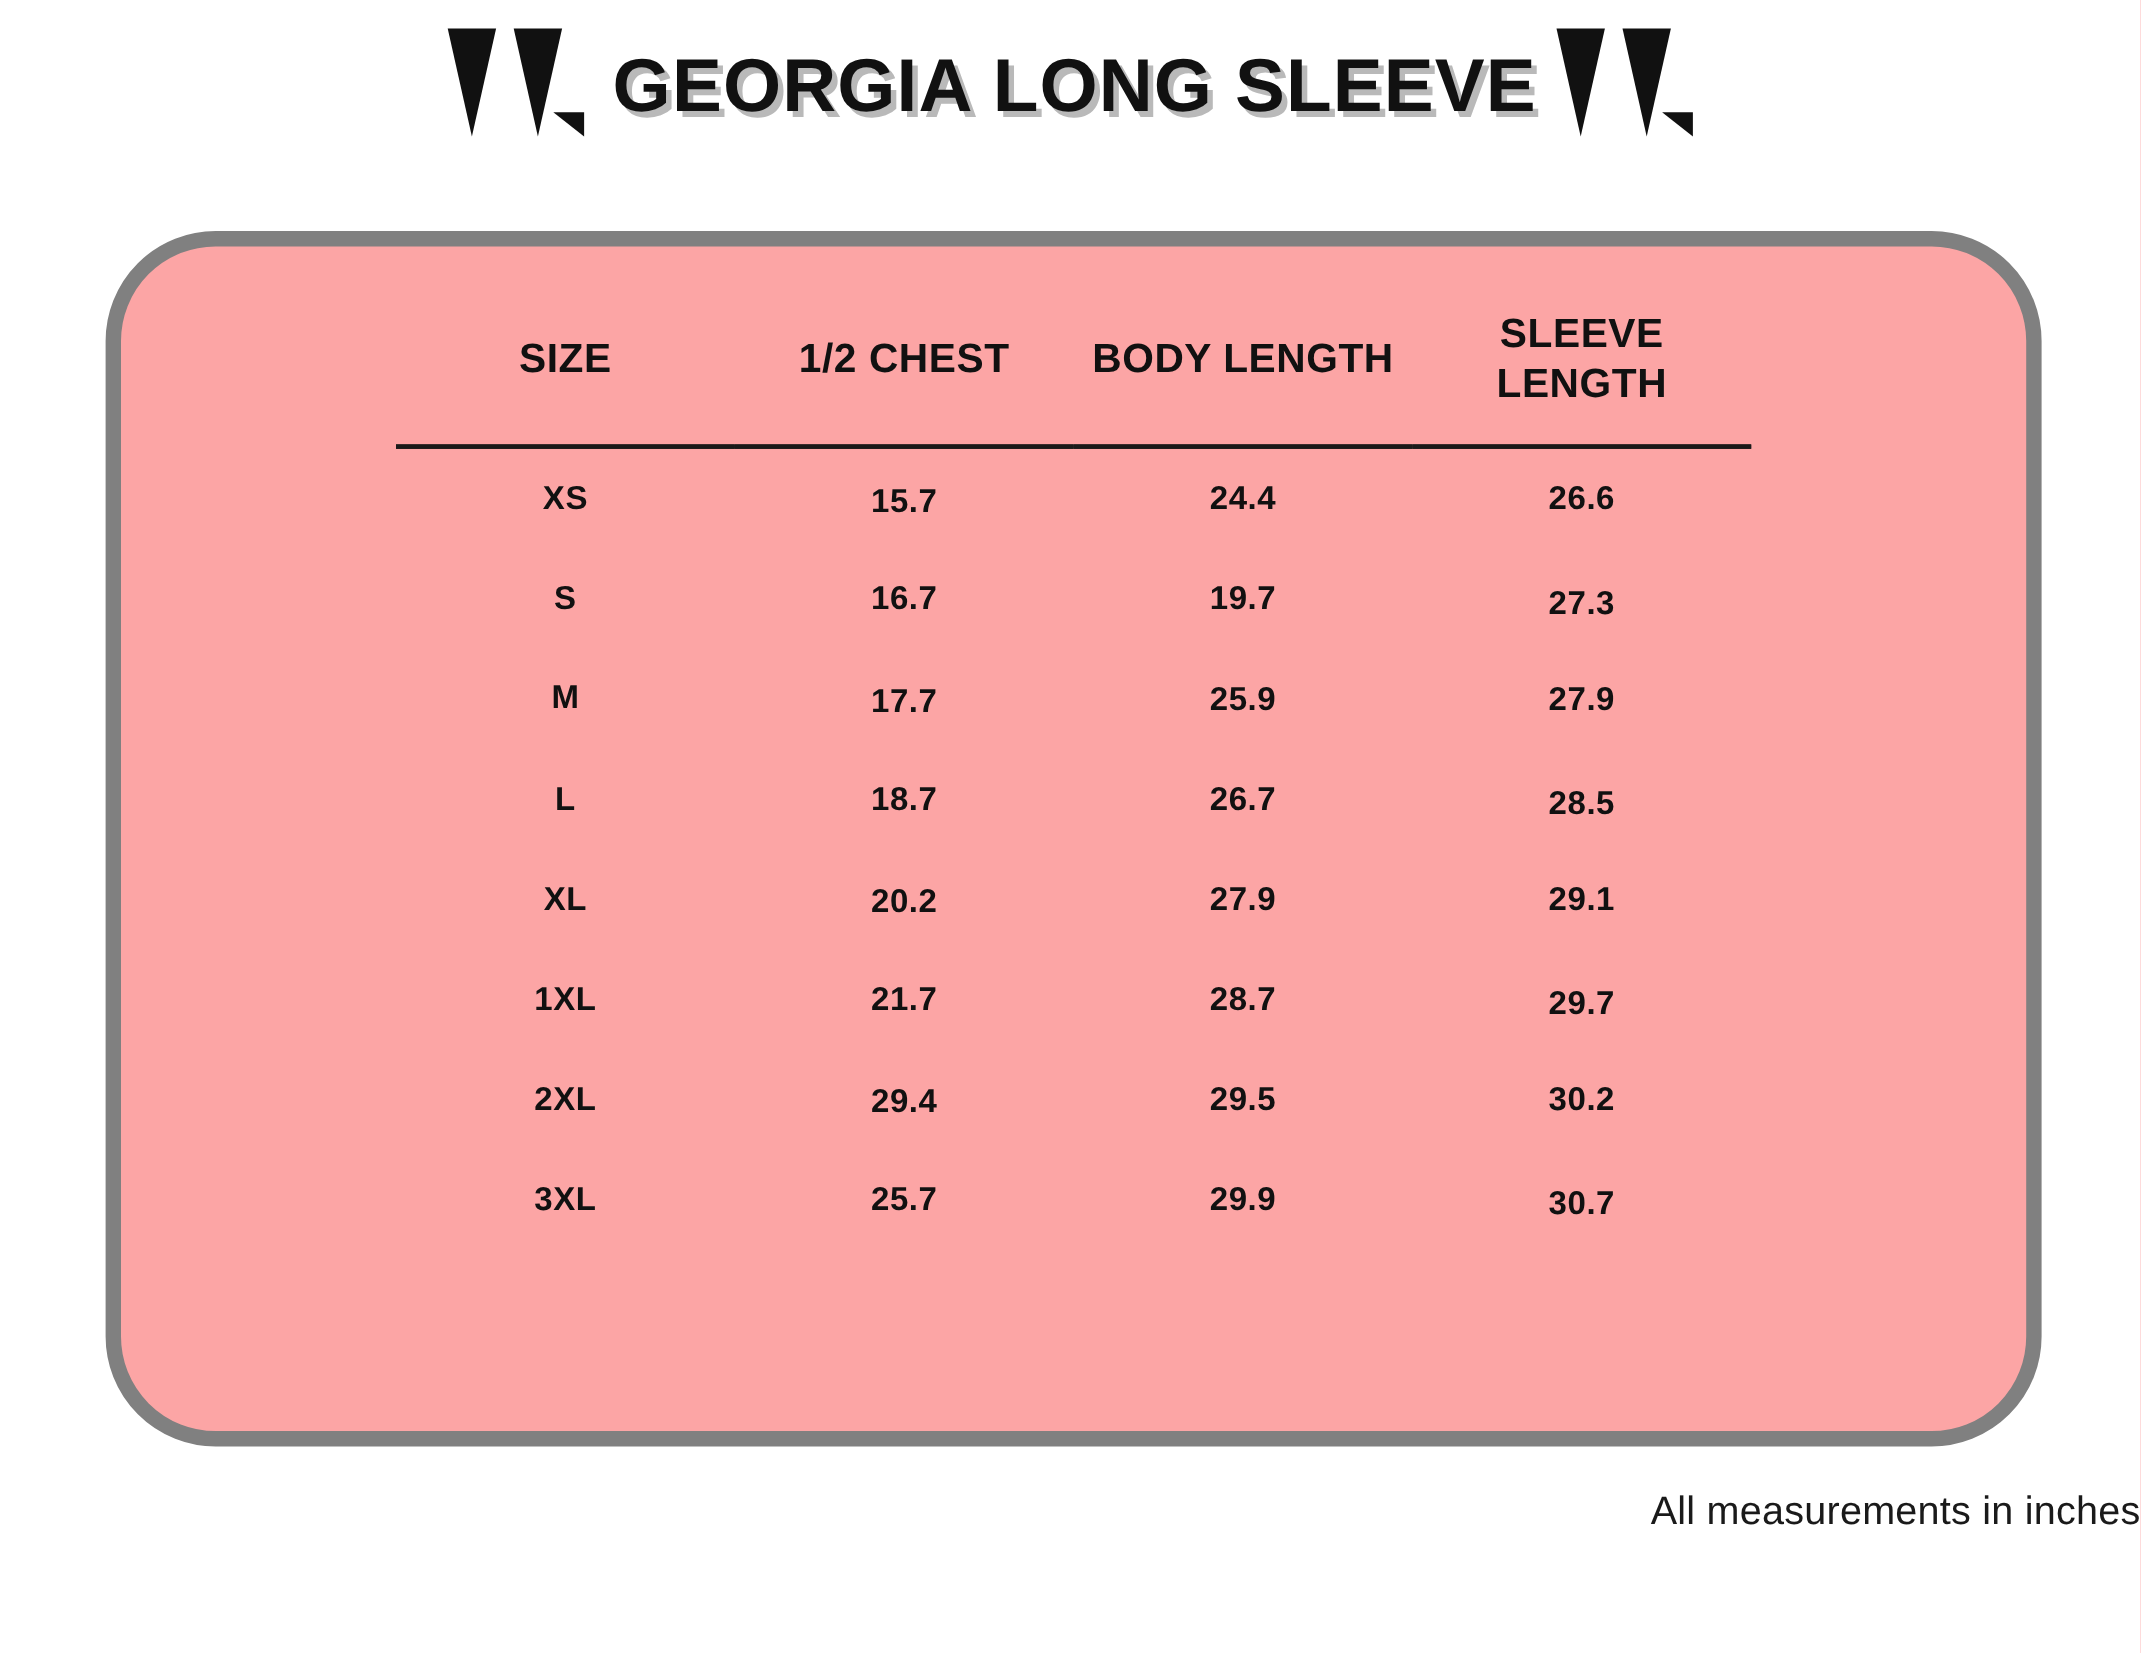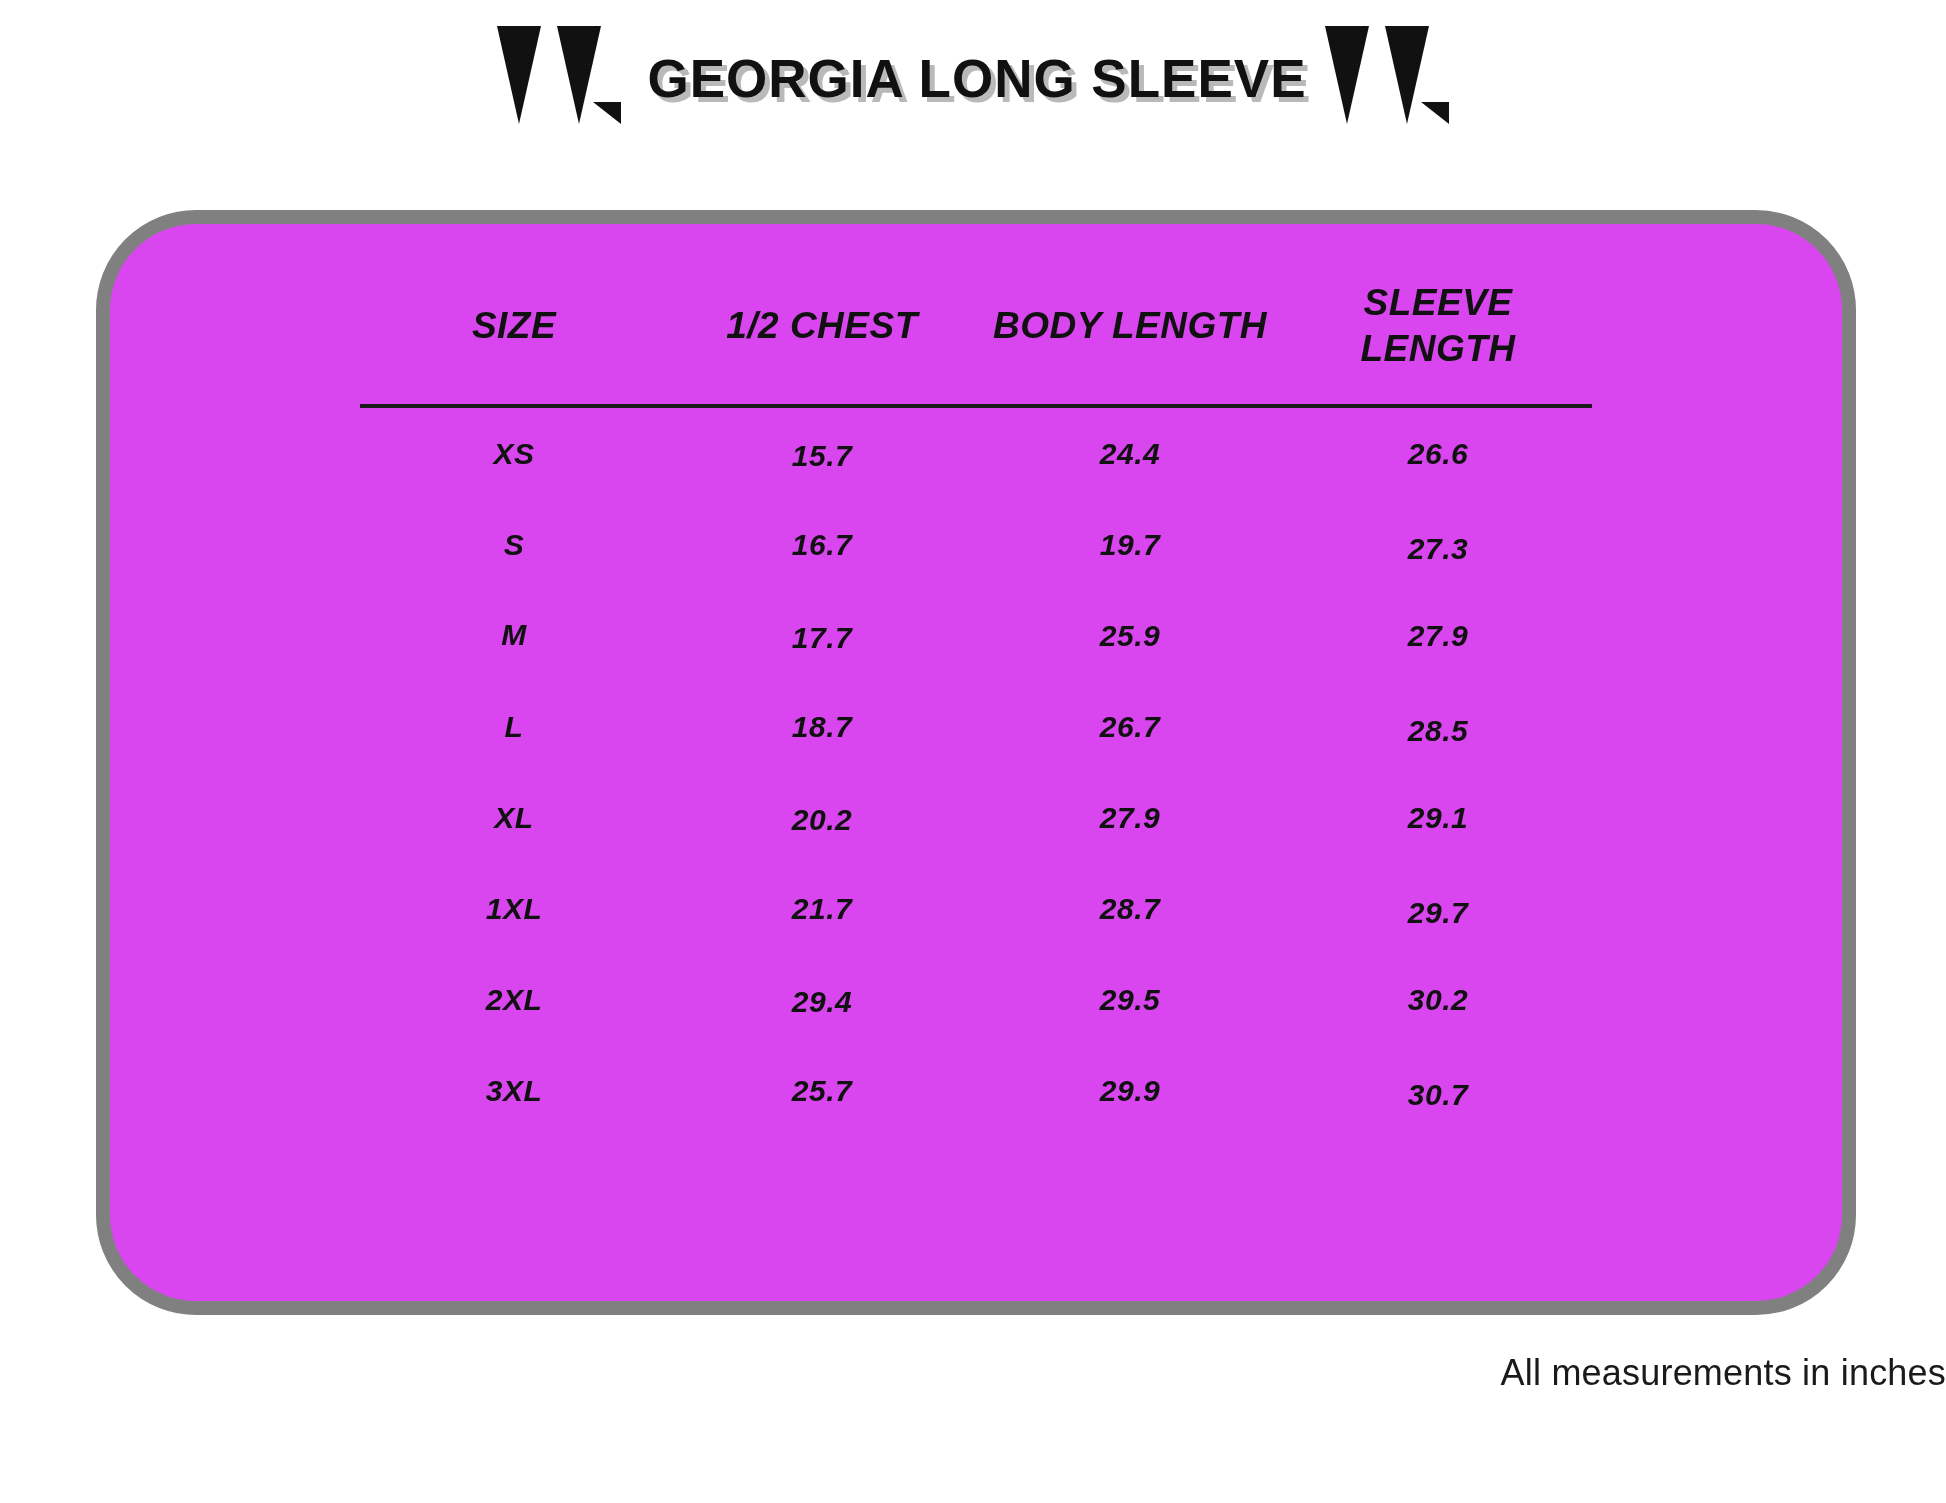--- a/index.html
+++ b/index.html
@@ -31,42 +31,41 @@
     padding-top: 36px;
     height: 120px;
     box-sizing: border-box;
   }
 
   .logo-mark {
     display: block;
   }
 
   .title {
-    font-size: 53px;
+    font-size: 68px;
     font-weight: bold;
     letter-spacing: 1px;
     line-height: 1;
     color: #111111;
     text-shadow: 5px 5px 0 #b9b9b9;
     white-space: nowrap;
     margin: 0 6px 0 14px;
   }
 
   
   .card {
     position: absolute;
     left: 96px;
     top: 210px;
     width: 1760px;
     height: 1105px;
     border: 14px solid #808080;
     border-radius: 100px;
     box-sizing: border-box;
-    background: #d946ef;
-    font-style: italic;
+    background: #fca5a5;
   }
 
   .table-wrap {
     position: absolute;
     left: 0;
     top: 0;
     width: 100%;
     height: 100%;
     box-sizing: border-box;
     padding: 36px 250px 0 250px;

